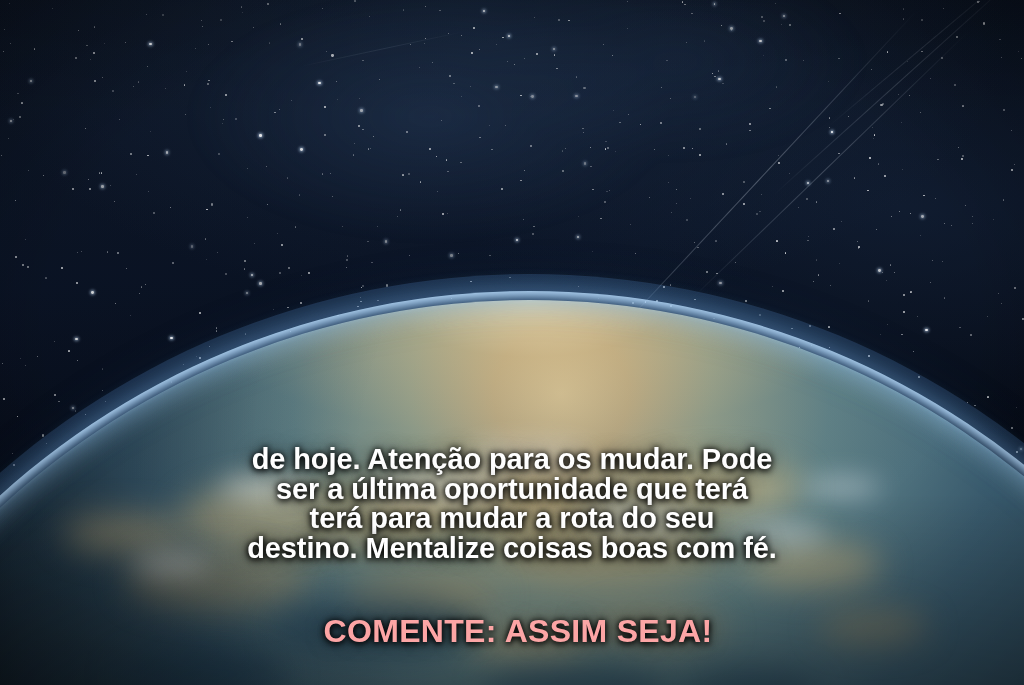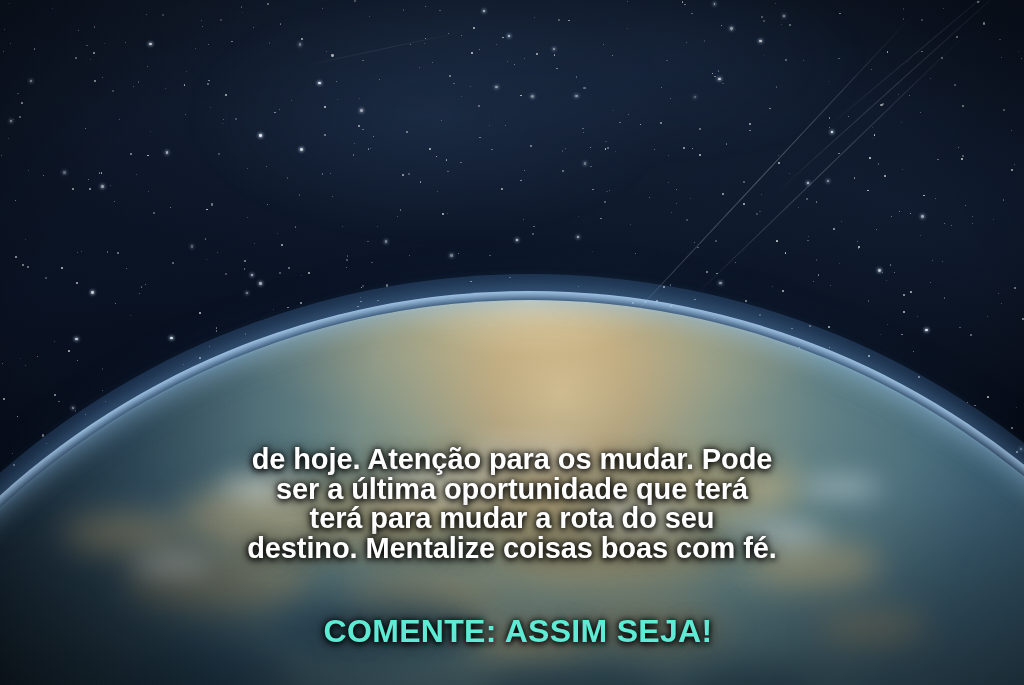--- a/index.html
+++ b/index.html
@@ -200,21 +200,21 @@
       0 0 18px rgba(0,0,0,0.70);
   }
   .body-copy .bc-line { display: block; white-space: nowrap; }
 
   .cta {
     position: absolute;
     left: 12px;
     right: 0;
     top: 614px;
     text-align: center;
-    color: #5eead4;
+    color: #fca5a5;
     font-size: 32px;
     font-weight: bold;
     letter-spacing: 0.3px;
     line-height: 1.1;
     white-space: nowrap;
     text-shadow:
       0 0 6px rgba(0,0,0,0.90),
       0 2px 6px rgba(0,0,0,0.85),
       0 0 18px rgba(0,0,0,0.60);
   }

